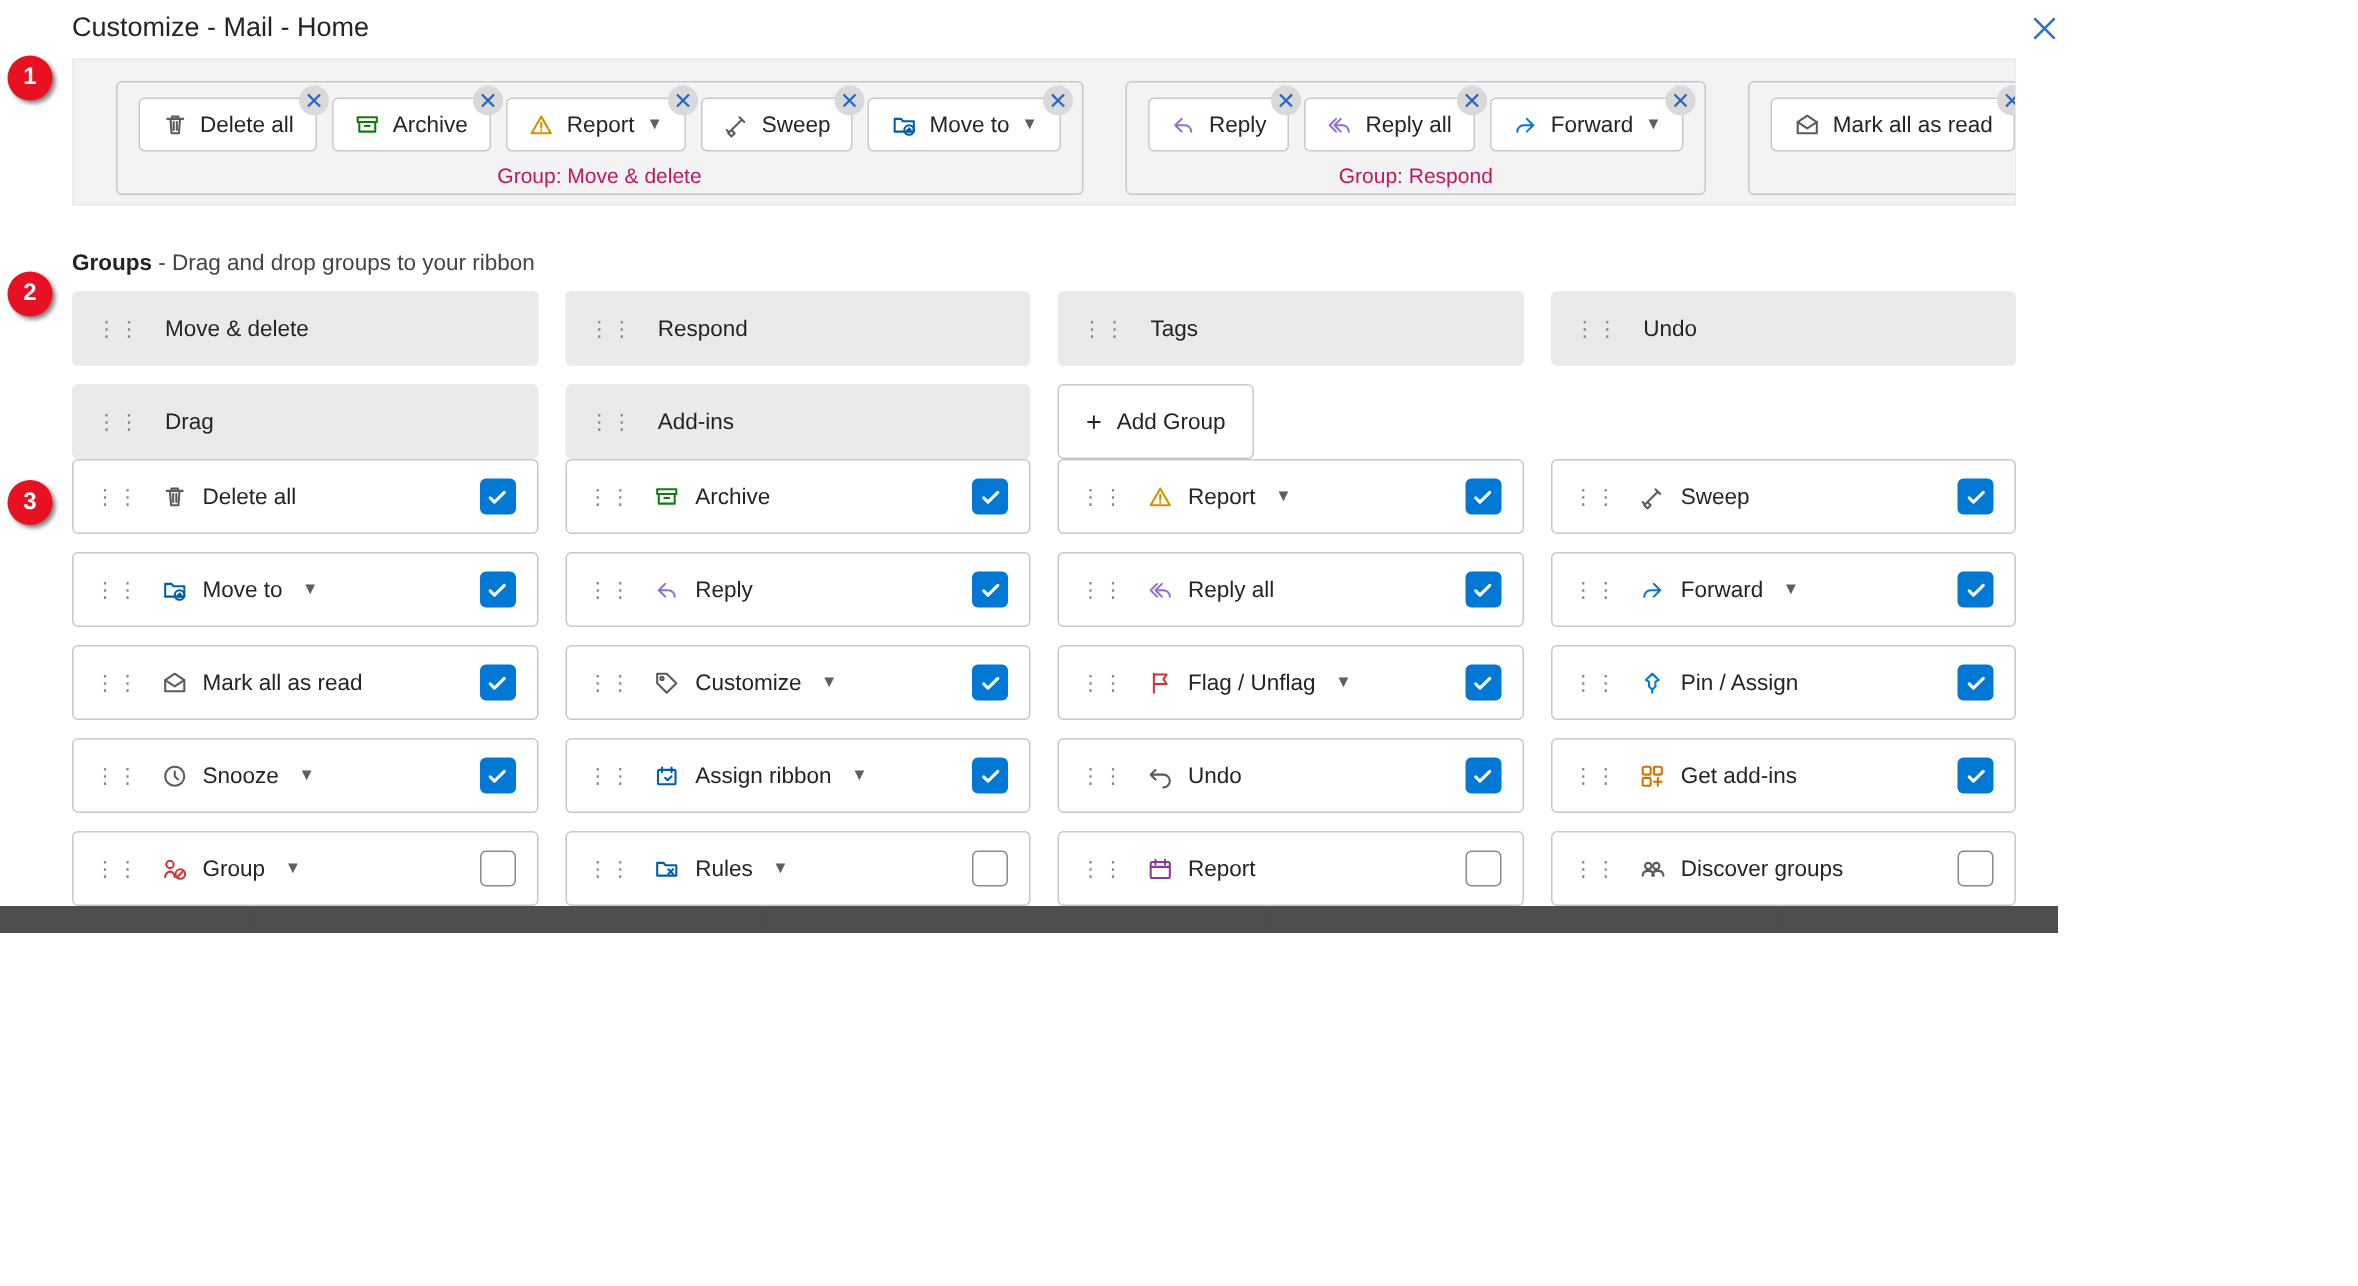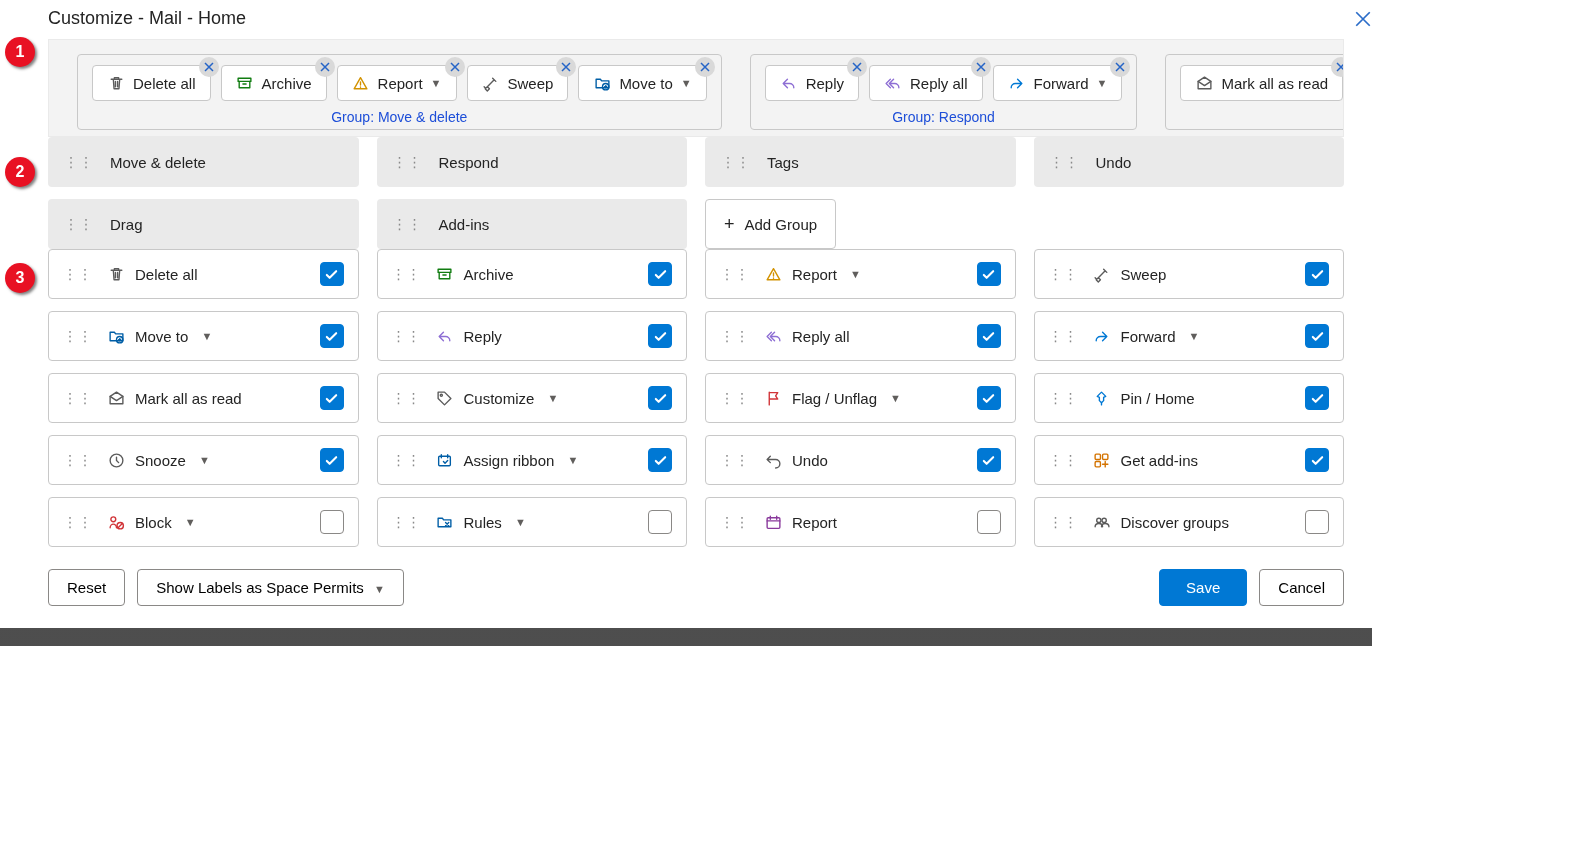--- a/index.html
+++ b/index.html
@@ -98,21 +98,21 @@
     color: #2564c7;
     display: flex;
     align-items: center;
     justify-content: center;
     font-size: 12px;
     cursor: pointer;
   }
   .ribbon-group-label {
     margin-top: 8px;
     font-size: 14px;
-    color: #1d4ed8;
+    color: #be185d;
   }
 
   
   .section-hdr {
     padding: 6px 48px 10px 48px;
     font-size: 15px;
     position: relative;
   }
   .section-hdr strong { font-weight: 600; }
   .section-hdr .help { color: #444; }
@@ -385,20 +385,24 @@
               </div>
             </div>
             <div class="ribbon-group-label">&nbsp;</div>
           </div>
         </div>
     </div>
   </div>
 
   <div class="groups-section" style="position:relative;">
     <div class="step-badge" style="top:20px;">2</div>
+    <div class="section-hdr">
+      <strong>Groups</strong>
+      <span class="help">- Drag and drop groups to your ribbon</span>
+    </div>
     <div class="grid" id="groups-grid">
         <div class="group-tile">
           <span class="grip">⋮⋮</span>
           <span>Move &amp; delete</span>
         </div>
         <div class="group-tile">
           <span class="grip">⋮⋮</span>
           <span>Respond</span>
         </div>
         <div class="group-tile">
@@ -616,21 +620,21 @@
         </div>
         <div class="btn-tile">
           <span class="grip">⋮⋮</span>
           <span class="label">
             <span class="ic">
               <svg width="17" height="17" viewBox="0 0 16 16">
                 <path d="M8 2l4 4-2 1v3l-2 2-2-2V7L4 6z" stroke="#0078d4" stroke-width="1.3" fill="none" stroke-linecap="round" stroke-linejoin="round"></path>
                 <path d="M8 12v2" stroke="#0078d4" stroke-width="1.3" fill="none" stroke-linecap="round" stroke-linejoin="round"></path>
               </svg>
             </span>
-            <span>Pin / Home</span>
+            <span>Pin / Assign</span>
           </span>
           <span class="checkbox checked">
             <svg width="15" height="15" viewBox="0 0 16 16">
               <path d="M3 8.5l3 3L13 4.5" stroke="#fff" stroke-width="2.2" fill="none" stroke-linecap="round" stroke-linejoin="round"></path>
             </svg>
           </span>
         </div>
         <div class="btn-tile">
           <span class="grip">⋮⋮</span>
           <span class="label">
@@ -706,21 +710,21 @@
           <span class="grip">⋮⋮</span>
           <span class="label">
             <span class="ic">
               <svg width="17" height="17" viewBox="0 0 16 16">
                 <circle cx="5" cy="5" r="2.3" stroke="#d13438" stroke-width="1.3" fill="none" stroke-linecap="round" stroke-linejoin="round"></circle>
                 <path d="M2 13c0-2 1.5-3.5 3-3.5s3 1.5 3 3.5" stroke="#d13438" stroke-width="1.3" fill="none" stroke-linecap="round" stroke-linejoin="round"></path>
                 <circle cx="11.5" cy="11" r="3" stroke="#d13438" stroke-width="1.3" fill="none" stroke-linecap="round" stroke-linejoin="round"></circle>
                 <path d="M9.5 13l4-4" stroke="#d13438" stroke-width="1.3" fill="none" stroke-linecap="round" stroke-linejoin="round"></path>
               </svg>
             </span>
-            <span>Block</span>
+            <span>Group</span>
             <span class="chev">&nbsp;▼</span>
           </span>
           <span class="checkbox"></span>
         </div>
         <div class="btn-tile">
           <span class="grip">⋮⋮</span>
           <span class="label">
             <span class="ic">
               <svg width="17" height="17" viewBox="0 0 16 16">
                 <path d="M2 4h4l1.2 1.5H14V12H2z" stroke="#005ea6" stroke-width="1.3" fill="none" stroke-linecap="round" stroke-linejoin="round"></path>
@@ -755,25 +759,15 @@
                 <path d="M2 12c0-2 1.6-3 3.5-3s3.5 1 3.5 3M8 12c0-2 1.6-3 3.5-3s3.5 1 3.5 3" stroke="#5b5b5b" stroke-width="1.3" fill="none" stroke-linecap="round" stroke-linejoin="round"></path>
               </svg>
             </span>
             <span>Discover groups</span>
           </span>
           <span class="checkbox"></span>
         </div>
       </div>
   </div>
 
-  <div class="footer">
-    <button class="btn">Reset</button>
-    <button class="btn">
-      <span>Show Labels as Space Permits</span>
-      <span class="chev">&nbsp;&nbsp;▼</span>
-    </button>
-    <div class="spacer"></div>
-    <button class="btn primary">Save</button>
-    <button class="btn">Cancel</button>
-  </div>
 
   <div class="bottom-shadow"></div>
 </div>
 
 </body></html>

